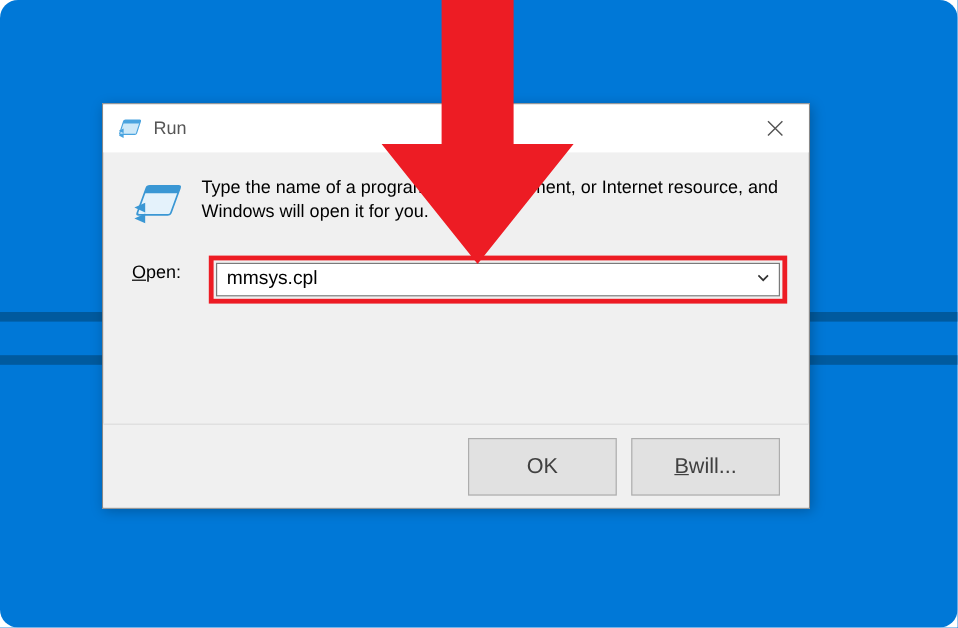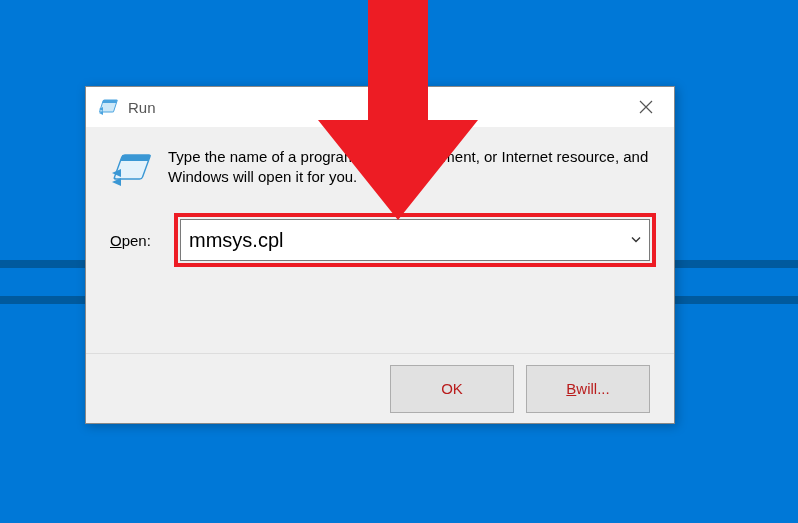--- a/index.html
+++ b/index.html
@@ -1,50 +1,50 @@
 <!DOCTYPE html>
 <html><head>
 <meta charset="utf-8">
 <style>
   html,body{margin:0;padding:0;width:798px;height:523px;font-family:"Segoe UI",Arial,sans-serif;font-size:15px;overflow:hidden;}
-  .desktop{position:relative;width:798px;height:523px;background:#0078d7;}
+  .desktop{position:relative;width:798px;height:523px;background:#0078d7;border-radius:15px;}
   .stripe{position:absolute;left:0;right:0;height:8px;background:#005a9e;}
   .stripe.s1{top:260px;}
   .stripe.s2{top:296px;}
   .dialog{
     position:absolute;left:85px;top:86px;width:588px;height:336px;
     background:#f0f0f0;border:1px solid #888;box-shadow:2px 2px 10px rgba(0,0,0,0.25);
   }
   .titlebar{height:40px;background:#fff;display:flex;align-items:center;position:relative;}
   .title-icon{margin-left:12px;margin-right:10px;display:flex;align-items:center;}
   .title-text{color:#555;font-size:15px;}
   .close-btn{position:absolute;right:0;top:0;width:56px;height:40px;display:flex;align-items:center;justify-content:center;cursor:pointer;}
   .content{position:relative;padding:20px 24px 0 24px;height:170px;box-sizing:border-box;}
   .desc-row{display:flex;align-items:flex-start;}
   .run-icon{width:54px;flex-shrink:0;display:flex;align-items:flex-start;justify-content:flex-start;padding-top:4px;}
   .desc-text{color:#000;line-height:1.35;font-size:15px;padding-left:4px;}
-  .open-row{display:flex;align-items:center;margin-top:28px;}
+  .open-row{display:flex;align-items:flex-start;margin-top:28px;}
   .open-label{width:70px;color:#000;}
   .open-label .ul{text-decoration:underline;}
   .combo-wrap{position:relative;flex:1;}
   .highlight-rect{position:absolute;left:-6px;right:-6px;top:-6px;bottom:-6px;border:4px solid #ed1c24;z-index:2;pointer-events:none;}
   .combo{
-    width:100%;height:42px;background:#fff;border:1px solid #7a7a7a;
-    padding:0 30px 0 8px;box-sizing:border-box;font-size:20px;color:#000;
+    width:100%;height:28px;background:#fff;border:1px solid #7a7a7a;
+    padding:0 30px 0 8px;box-sizing:border-box;font-size:16px;color:#000;
     font-family:inherit;
   }
   .combo-chevron{position:absolute;right:8px;top:50%;transform:translateY(-50%);pointer-events:none;z-index:1;}
   .btn-row{
     position:absolute;left:0;right:0;bottom:0;height:70px;
     background:#f0f0f0;border-top:1px solid #ddd;
     display:flex;align-items:center;justify-content:flex-end;padding-right:24px;gap:12px;box-sizing:border-box;
   }
   .btn{
     width:124px;height:48px;background:#e1e1e1;border:1px solid #adadad;
-    display:flex;align-items:center;justify-content:center;color:#b91c1c;font-size:15px;cursor:pointer;
+    display:flex;align-items:center;justify-content:center;color:#404040;font-size:18px;cursor:pointer;
     font-family:inherit;
   }
   .btn .ul{text-decoration:underline;}
   .arrow-annot{
     position:absolute;left:308px;top:0px;z-index:50;pointer-events:none;
   }
 </style>
 </head>
 <body>
 

